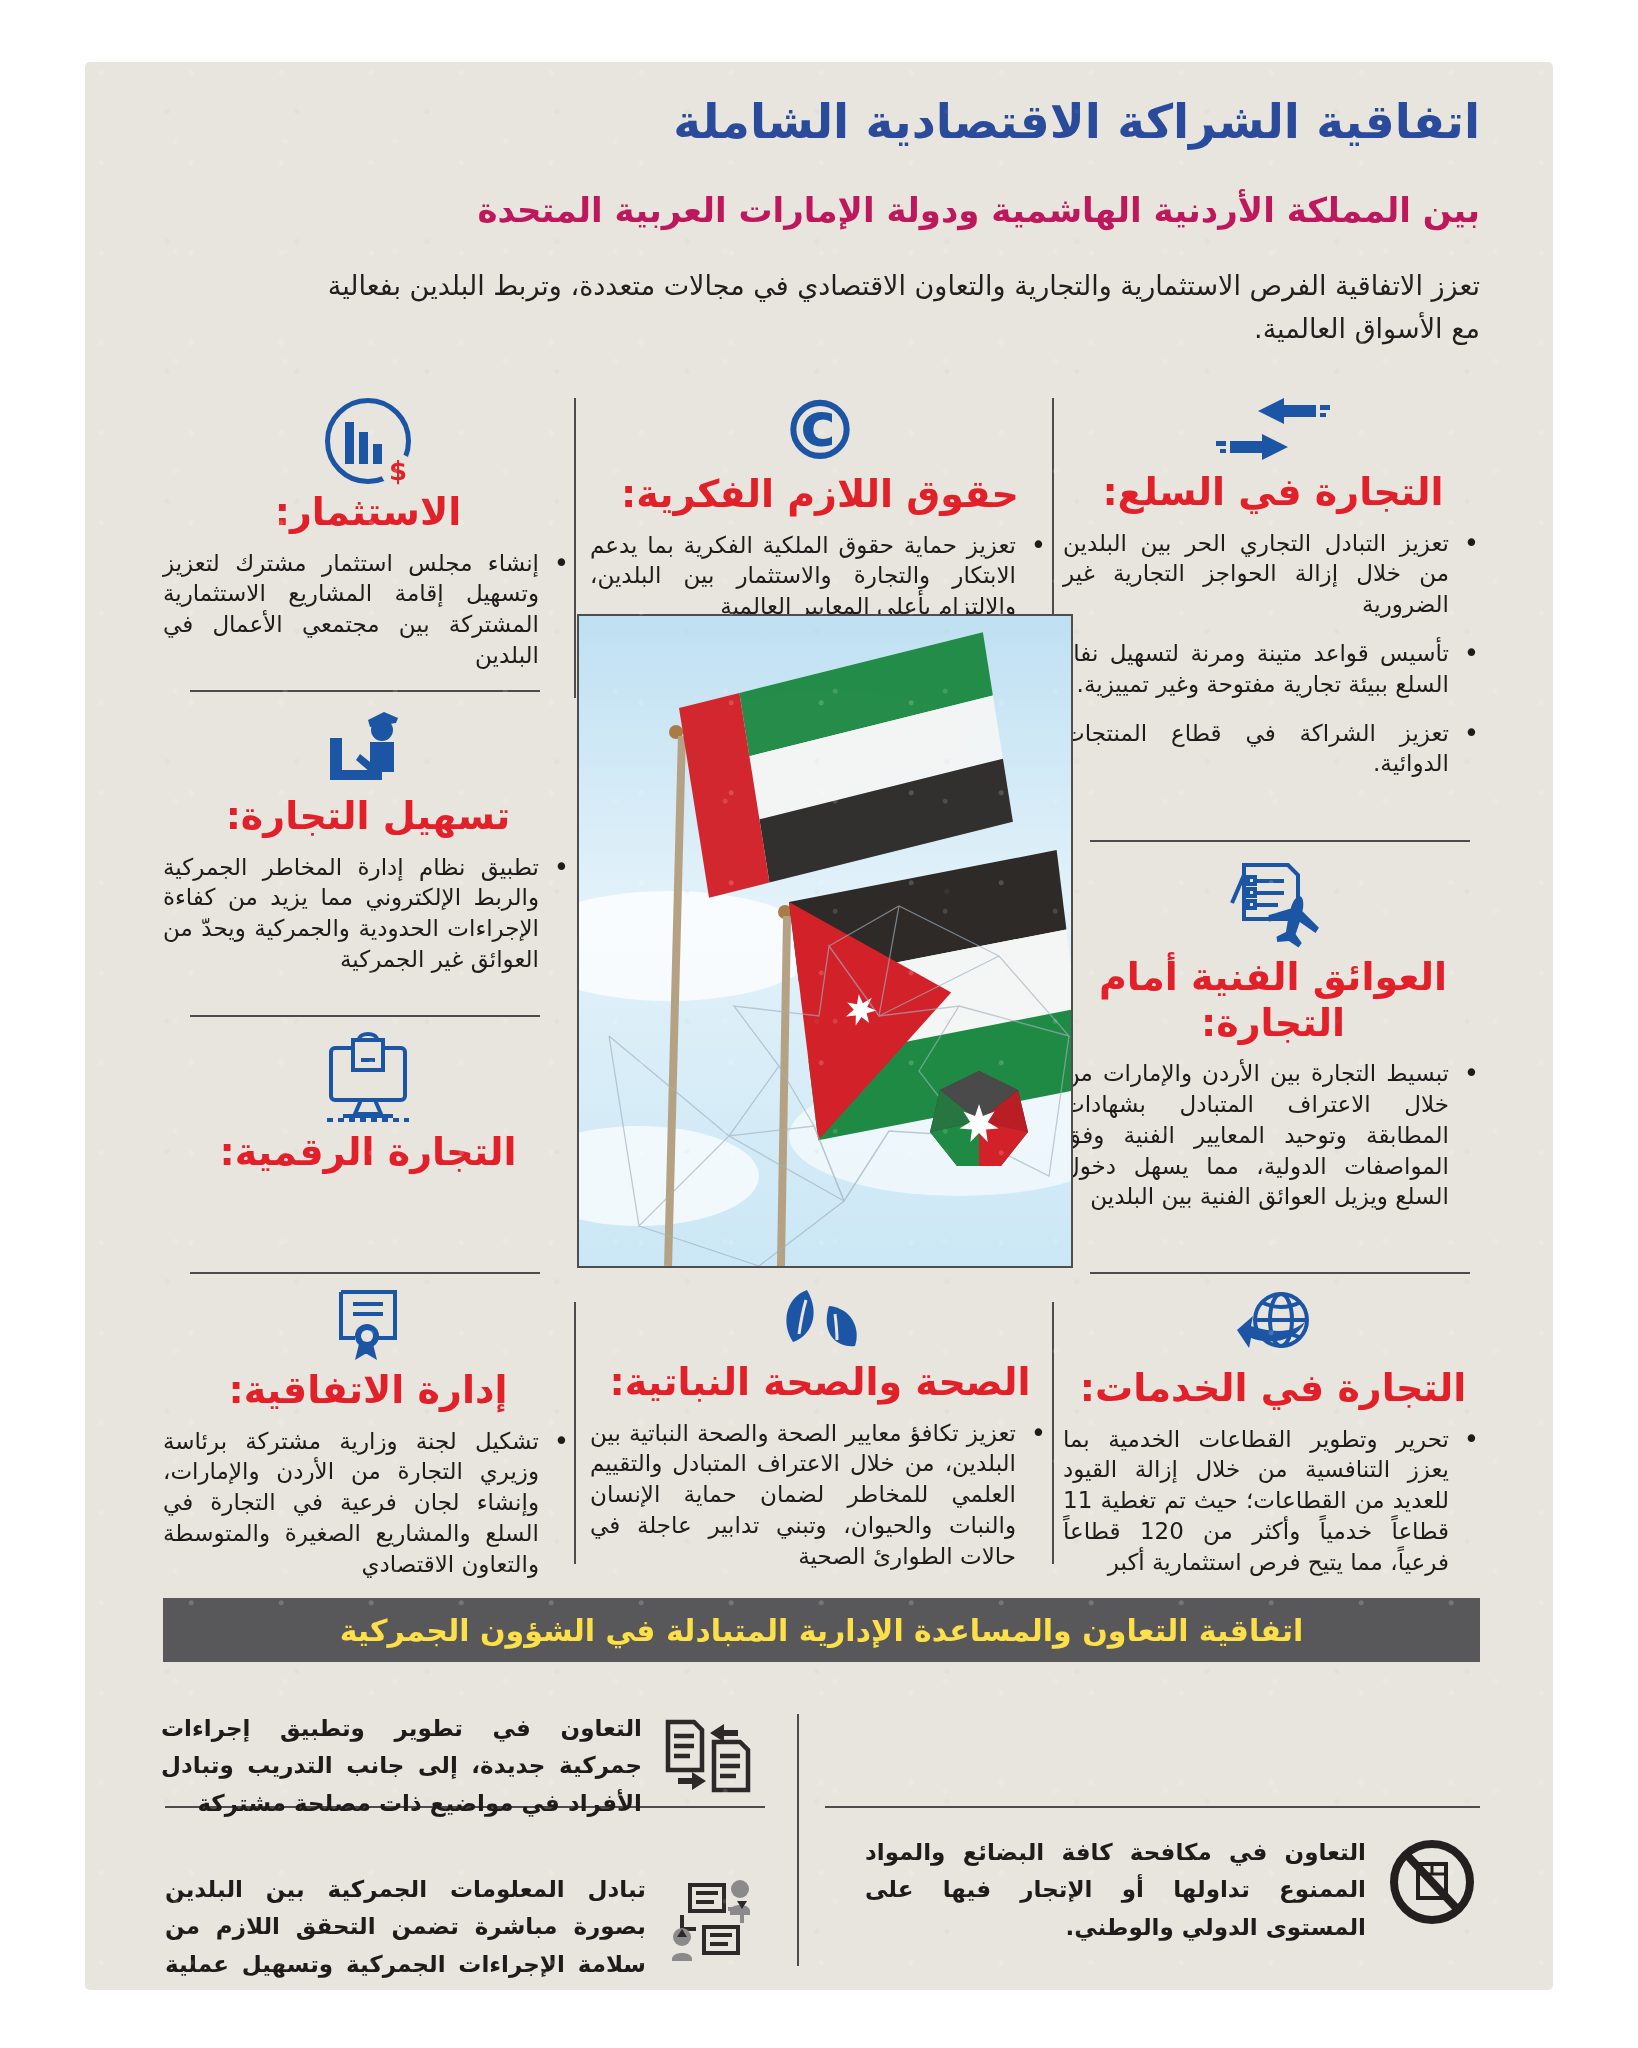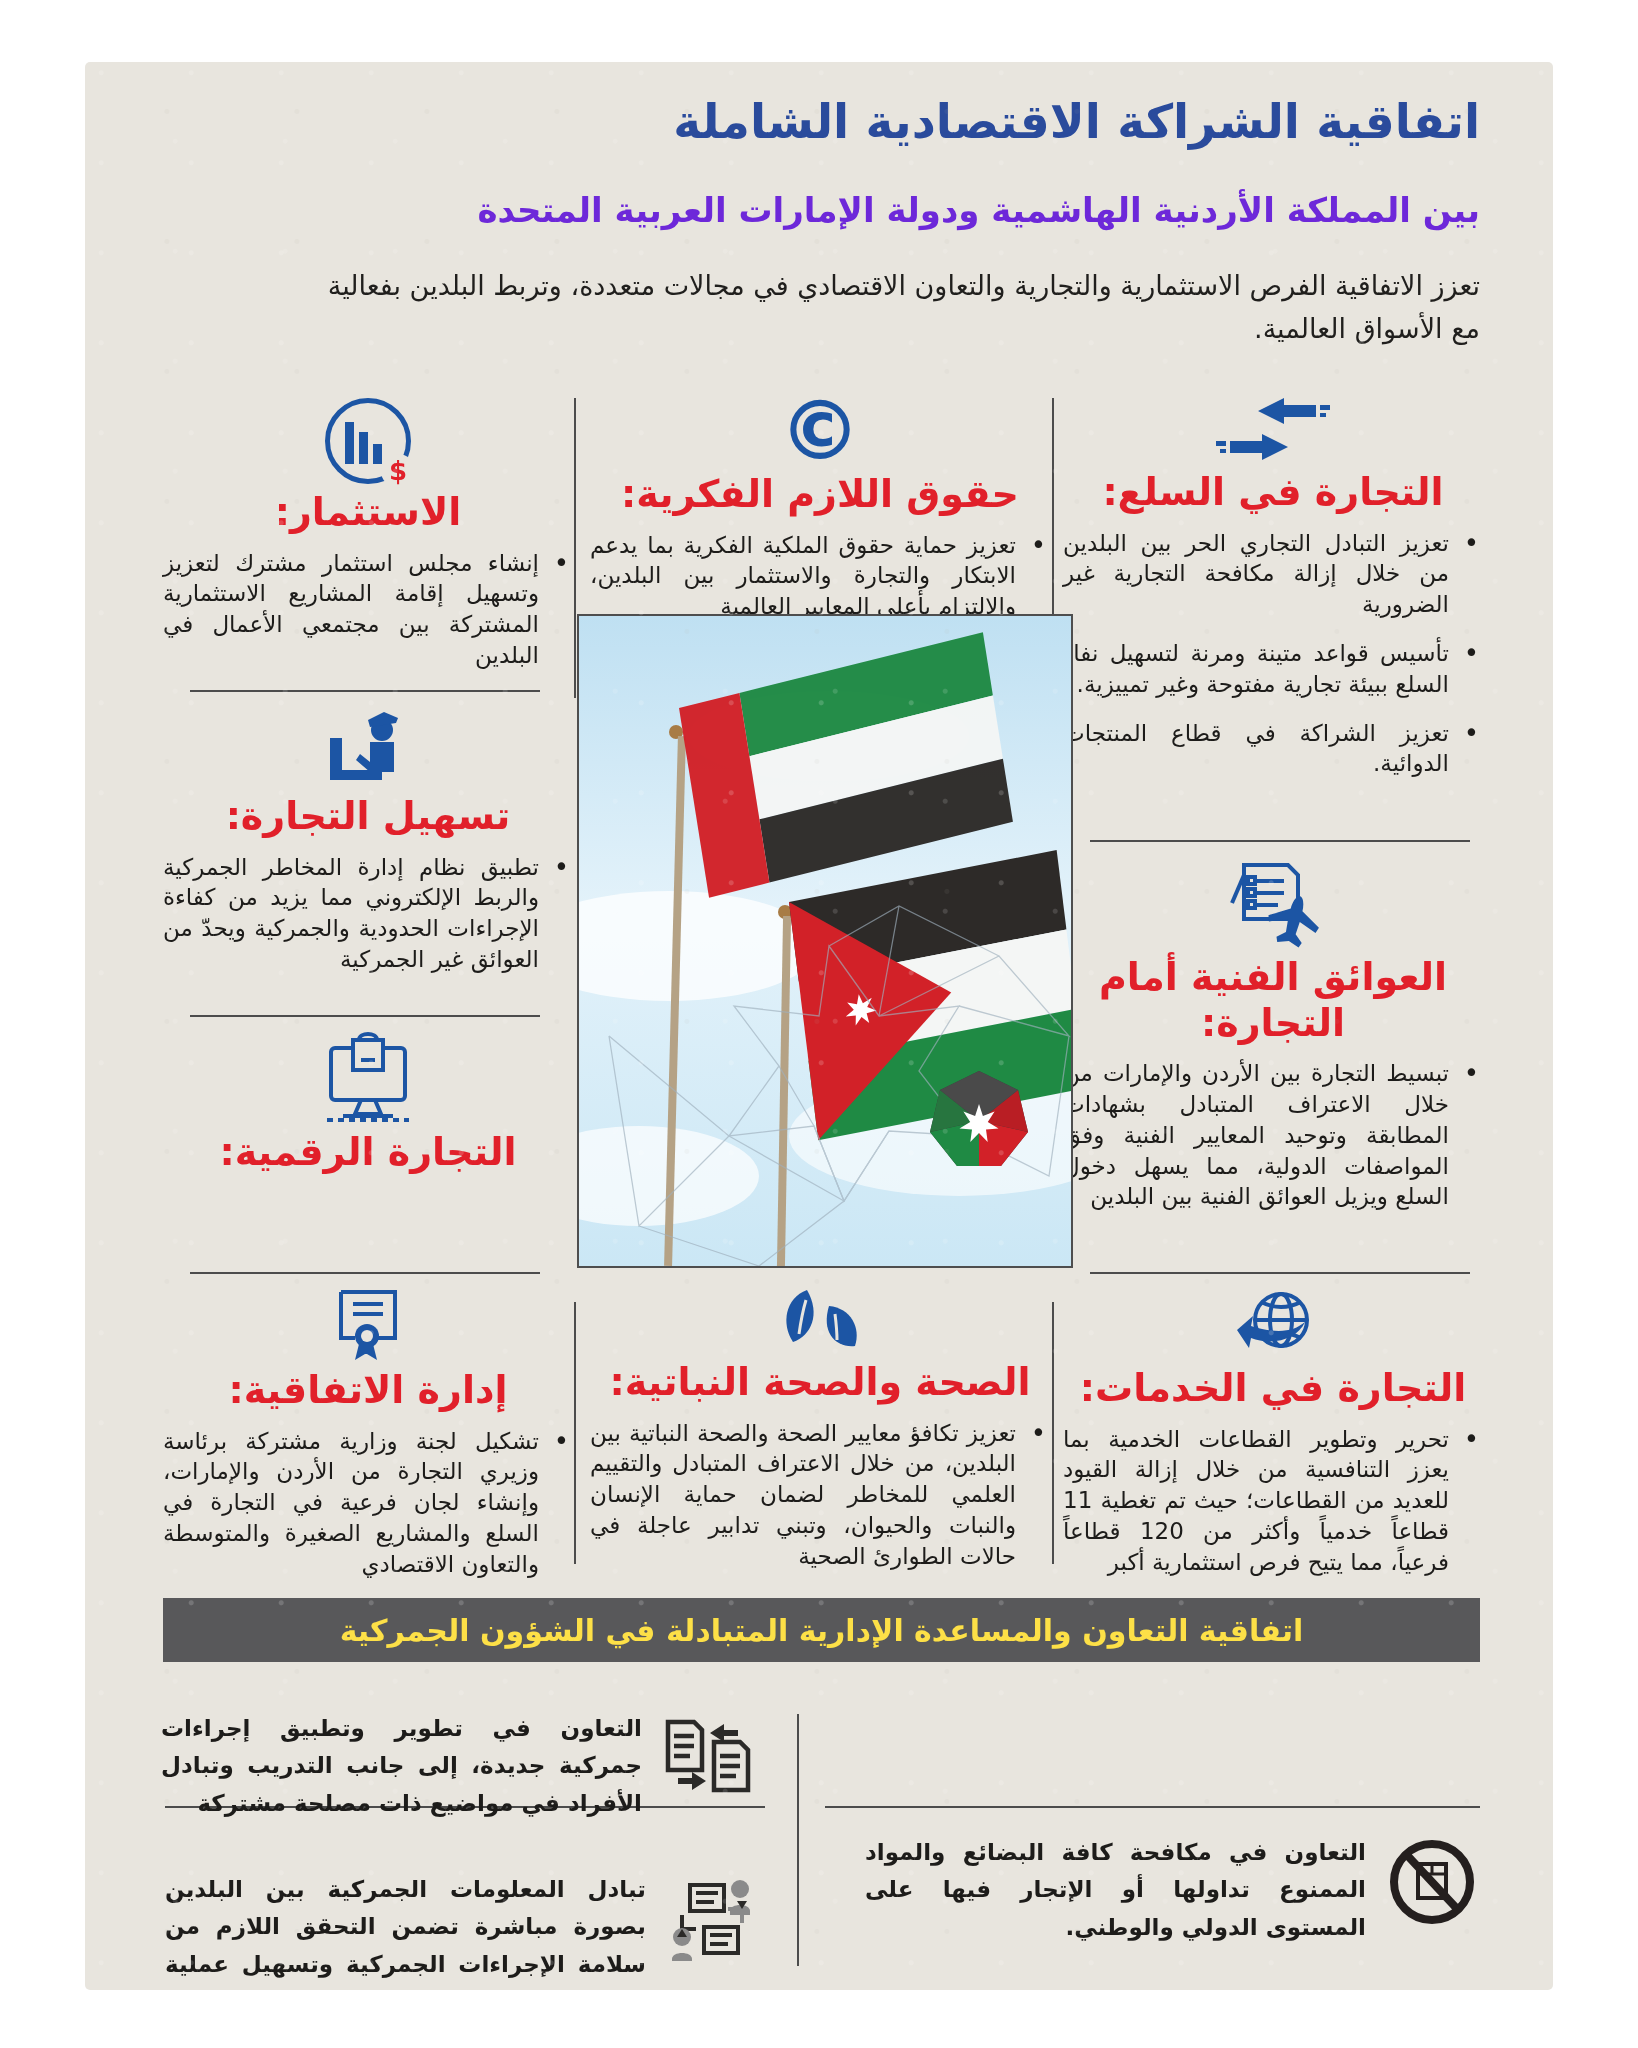--- a/index.html
+++ b/index.html
@@ -19,21 +19,21 @@
       radial-gradient(circle at 18% 12%, rgba(255,255,255,.5) 0 2px, transparent 3px),
       radial-gradient(circle at 63% 38%, rgba(180,175,165,.25) 0 2px, transparent 3px),
       radial-gradient(circle at 82% 72%, rgba(255,255,255,.4) 0 2px, transparent 3px);
     background-size:90px 90px,130px 130px,110px 110px;
   }
   .abs{position:absolute;}
   .title{
     color:#2a4b9c;font-weight:bold;font-size:47px;line-height:1.2;
     text-align:right;letter-spacing:-.5px;
   }
-  .subtitle{color:#6d28d9;font-weight:bold;font-size:34px;text-align:right;}
+  .subtitle{color:#be185d;font-weight:bold;font-size:34px;text-align:right;}
   .desc{color:#201f1d;font-size:27px;line-height:1.6;text-align:right;font-weight:500;}
   .section{text-align:center;}
   .sec-icon{display:flex;justify-content:center;align-items:flex-end;margin:0 auto 6px auto;}
   .sec-title{
     color:#e1202a;font-weight:bold;font-size:38px;line-height:1.2;margin:4px 0 12px 0;text-align:center;
   }
   ul.bullets{list-style:none;margin:0;padding:0;text-align:justify;}
   ul.bullets li{
     position:relative;padding-right:34px;margin-bottom:18px;
     font-size:23px;line-height:1.34;color:#1d1c1a;font-weight:500;
@@ -91,21 +91,21 @@
           <rect x="106" y="9" width="10" height="5"></rect>
             <rect x="106" y="17" width="6" height="4"></rect>
           <path d="M48 38 L74 51 L48 64 L48 57 L16 57 L16 45 L48 45 Z"></path>
           <rect x="2" y="45" width="10" height="5"></rect>
             <rect x="6" y="53" width="6" height="4"></rect>
         </g>
       </svg>
     </div>
     <div class="sec-title">التجارة في السلع:</div>
     <ul class="bullets">
-      <li>تعزيز التبادل التجاري الحر بين البلدين من خلال إزالة مكافحة التجارية غير الضرورية</li>
+      <li>تعزيز التبادل التجاري الحر بين البلدين من خلال إزالة الحواجز التجارية غير الضرورية</li>
       <li>تأسيس قواعد متينة ومرنة لتسهيل نفاذ السلع ببيئة تجارية مفتوحة وغير تمييزية.</li>
       <li>تعزيز الشراكة في قطاع المنتجات الدوائية.</li>
     </ul>
   </div>
 
   <div class="abs hdiv" style="left:1005px;top:778px;width:380px;"></div>
 
   <div class="abs section" style="left:978px;top:795px;width:420px;">
     <div class="sec-icon" style="height:92px;">
       <svg width="110" height="90" viewBox="0 0 110 90">

